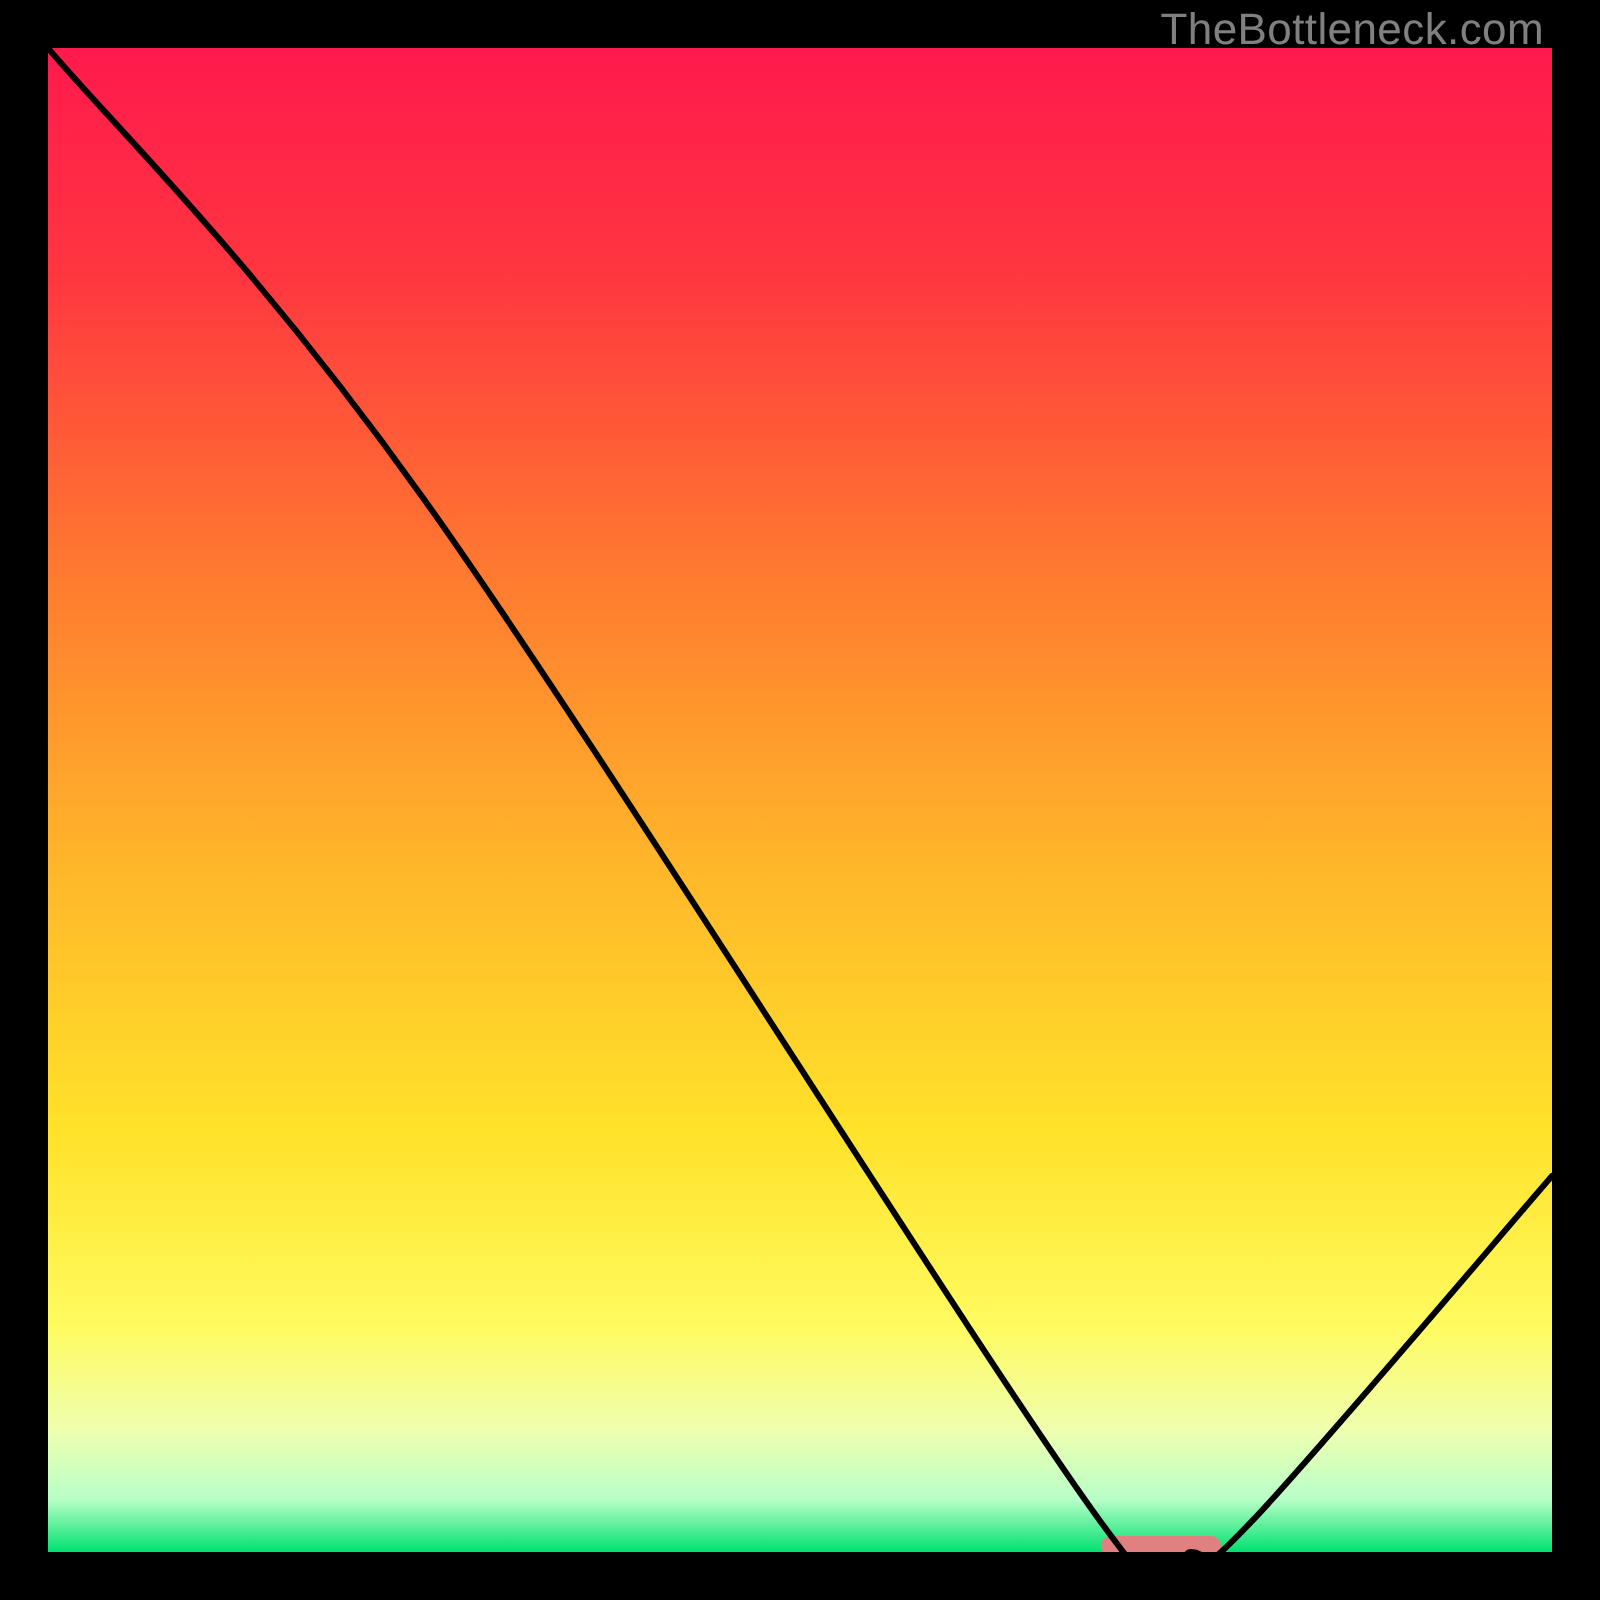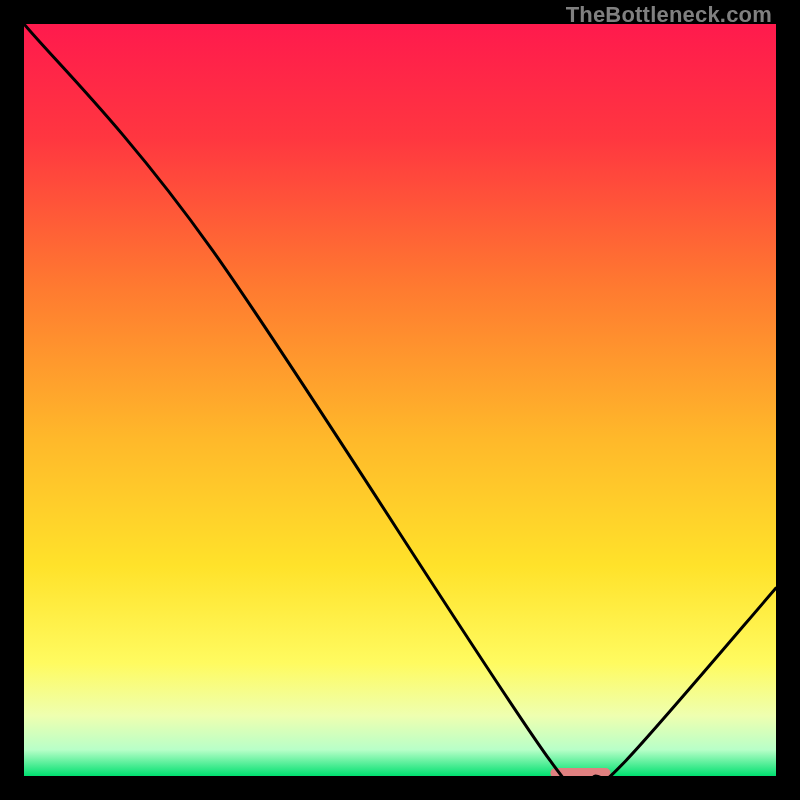--- a/index.html
+++ b/index.html
@@ -17,21 +17,21 @@
     width: 752px;
     height: 752px;
     box-sizing: border-box;
   }
   .watermark {
     position: absolute;
     top: 2px;
     right: 28px;
     font-family: Arial, Helvetica, sans-serif;
     font-size: 22px;
-    font-weight: 700;
+    font-weight: 400;
     color: #808080;
     letter-spacing: 0.2px;
   }
   svg { display: block; }
 </style>
 </head>
 <body>
 
 <div class="watermark">TheBottleneck.com</div>
 

